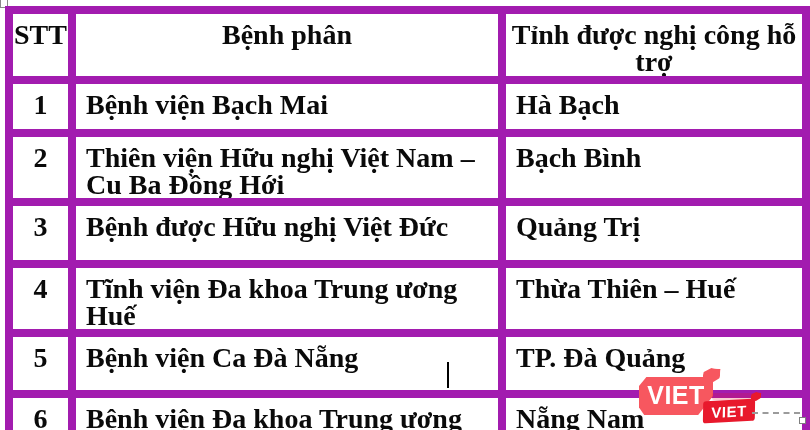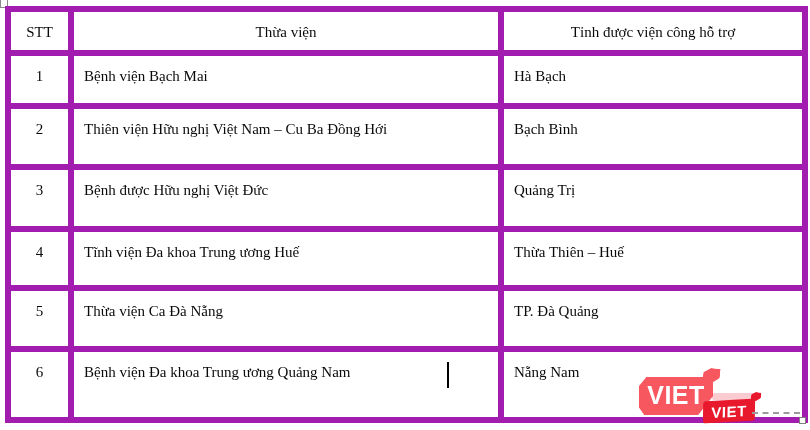--- a/index.html
+++ b/index.html
@@ -17,23 +17,23 @@
     border:1.5px solid #8a8a8a;background:#fff;box-sizing:border-box;
   }
   .doc-table{
     position:absolute;left:5px;top:6px;width:797px;
     border-collapse:collapse;table-layout:fixed;
   }
   .doc-table col.c1{width:63px;}
   .doc-table col.c2{width:430px;}
   .doc-table col.c3{width:304px;}
   .doc-table th,.doc-table td{
-    border:6px solid #a21caf;
-    font-size:15px;line-height:27px;
-    font-weight:normal;
+    border:8px solid #a21caf;
+    font-size:28px;line-height:27px;
+    font-weight:bold;
     vertical-align:top;
     box-sizing:border-box;
     overflow:hidden;
   }
   .doc-table thead tr{height:44px;}
   .doc-table th{text-align:center;padding-top:7px;}
   .doc-table tbody tr:nth-child(1){height:53px;}
   .doc-table tbody tr:nth-child(2){height:61px;}
   .doc-table tbody tr:nth-child(3){height:62px;}
   .doc-table tbody tr:nth-child(4){height:59px;}
@@ -103,22 +103,22 @@
 
   <table class="doc-table">
     <colgroup>
         <col class="c1">
         <col class="c2">
         <col class="c3">
       </colgroup>
     <thead>
       <tr>
         <th>STT</th>
-        <th>Thừa viện</th>
-        <th>Tỉnh được viện công hỗ trợ</th>
+        <th>Bệnh phân</th>
+        <th>Tỉnh được nghị công hỗ trợ</th>
       </tr>
     </thead>
     <tbody>
     <tr>
       <td class="stt">1</td>
       <td>Bệnh viện Bạch Mai</td>
       <td>Hà Bạch</td>
     </tr>
 
     <tr>
@@ -134,21 +134,21 @@
     </tr>
 
     <tr>
       <td class="stt">4</td>
       <td>Tĩnh viện Đa khoa Trung ương Huế</td>
       <td>Thừa Thiên – Huế</td>
     </tr>
 
     <tr>
       <td class="stt">5</td>
-      <td>Thừa viện Ca Đà Nẵng</td>
+      <td>Bệnh viện Ca Đà Nẵng</td>
       <td>TP. Đà Quảng</td>
     </tr>
 
     <tr>
       <td class="stt">6</td>
       <td>Bệnh viện Đa khoa Trung ương Quảng Nam</td>
       <td>Nẵng Nam</td>
     </tr>
   </tbody>
   </table>

